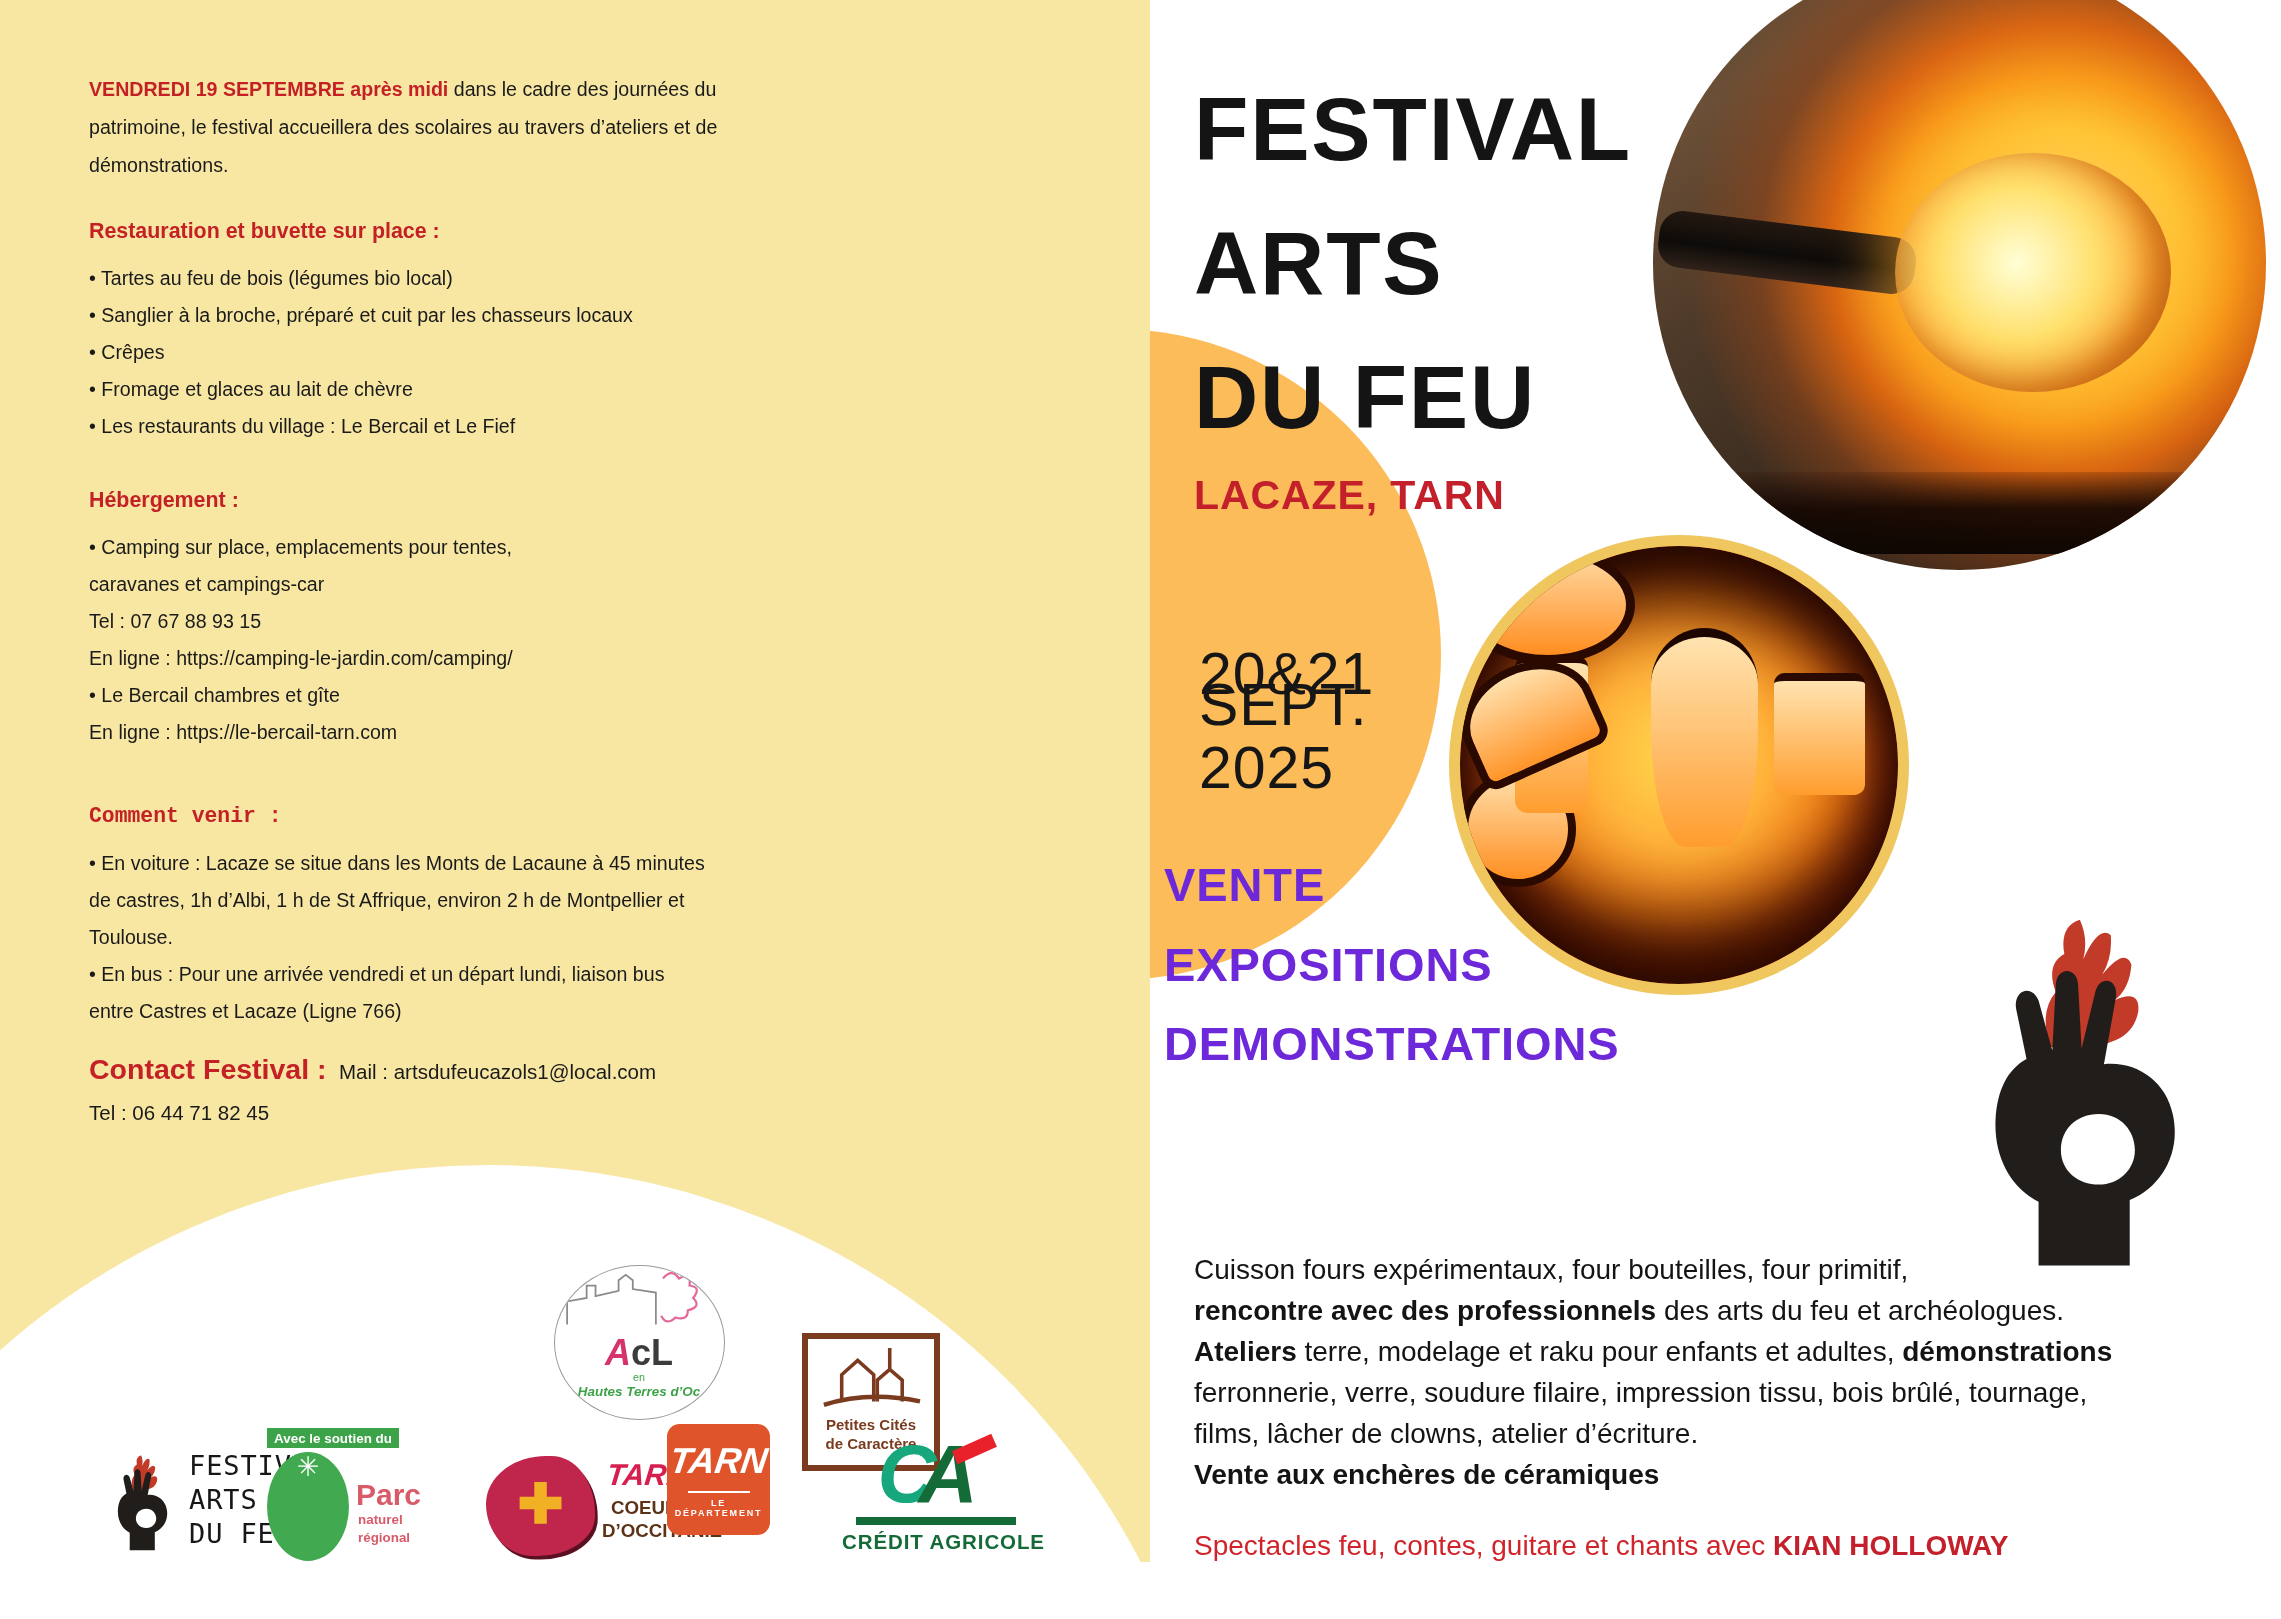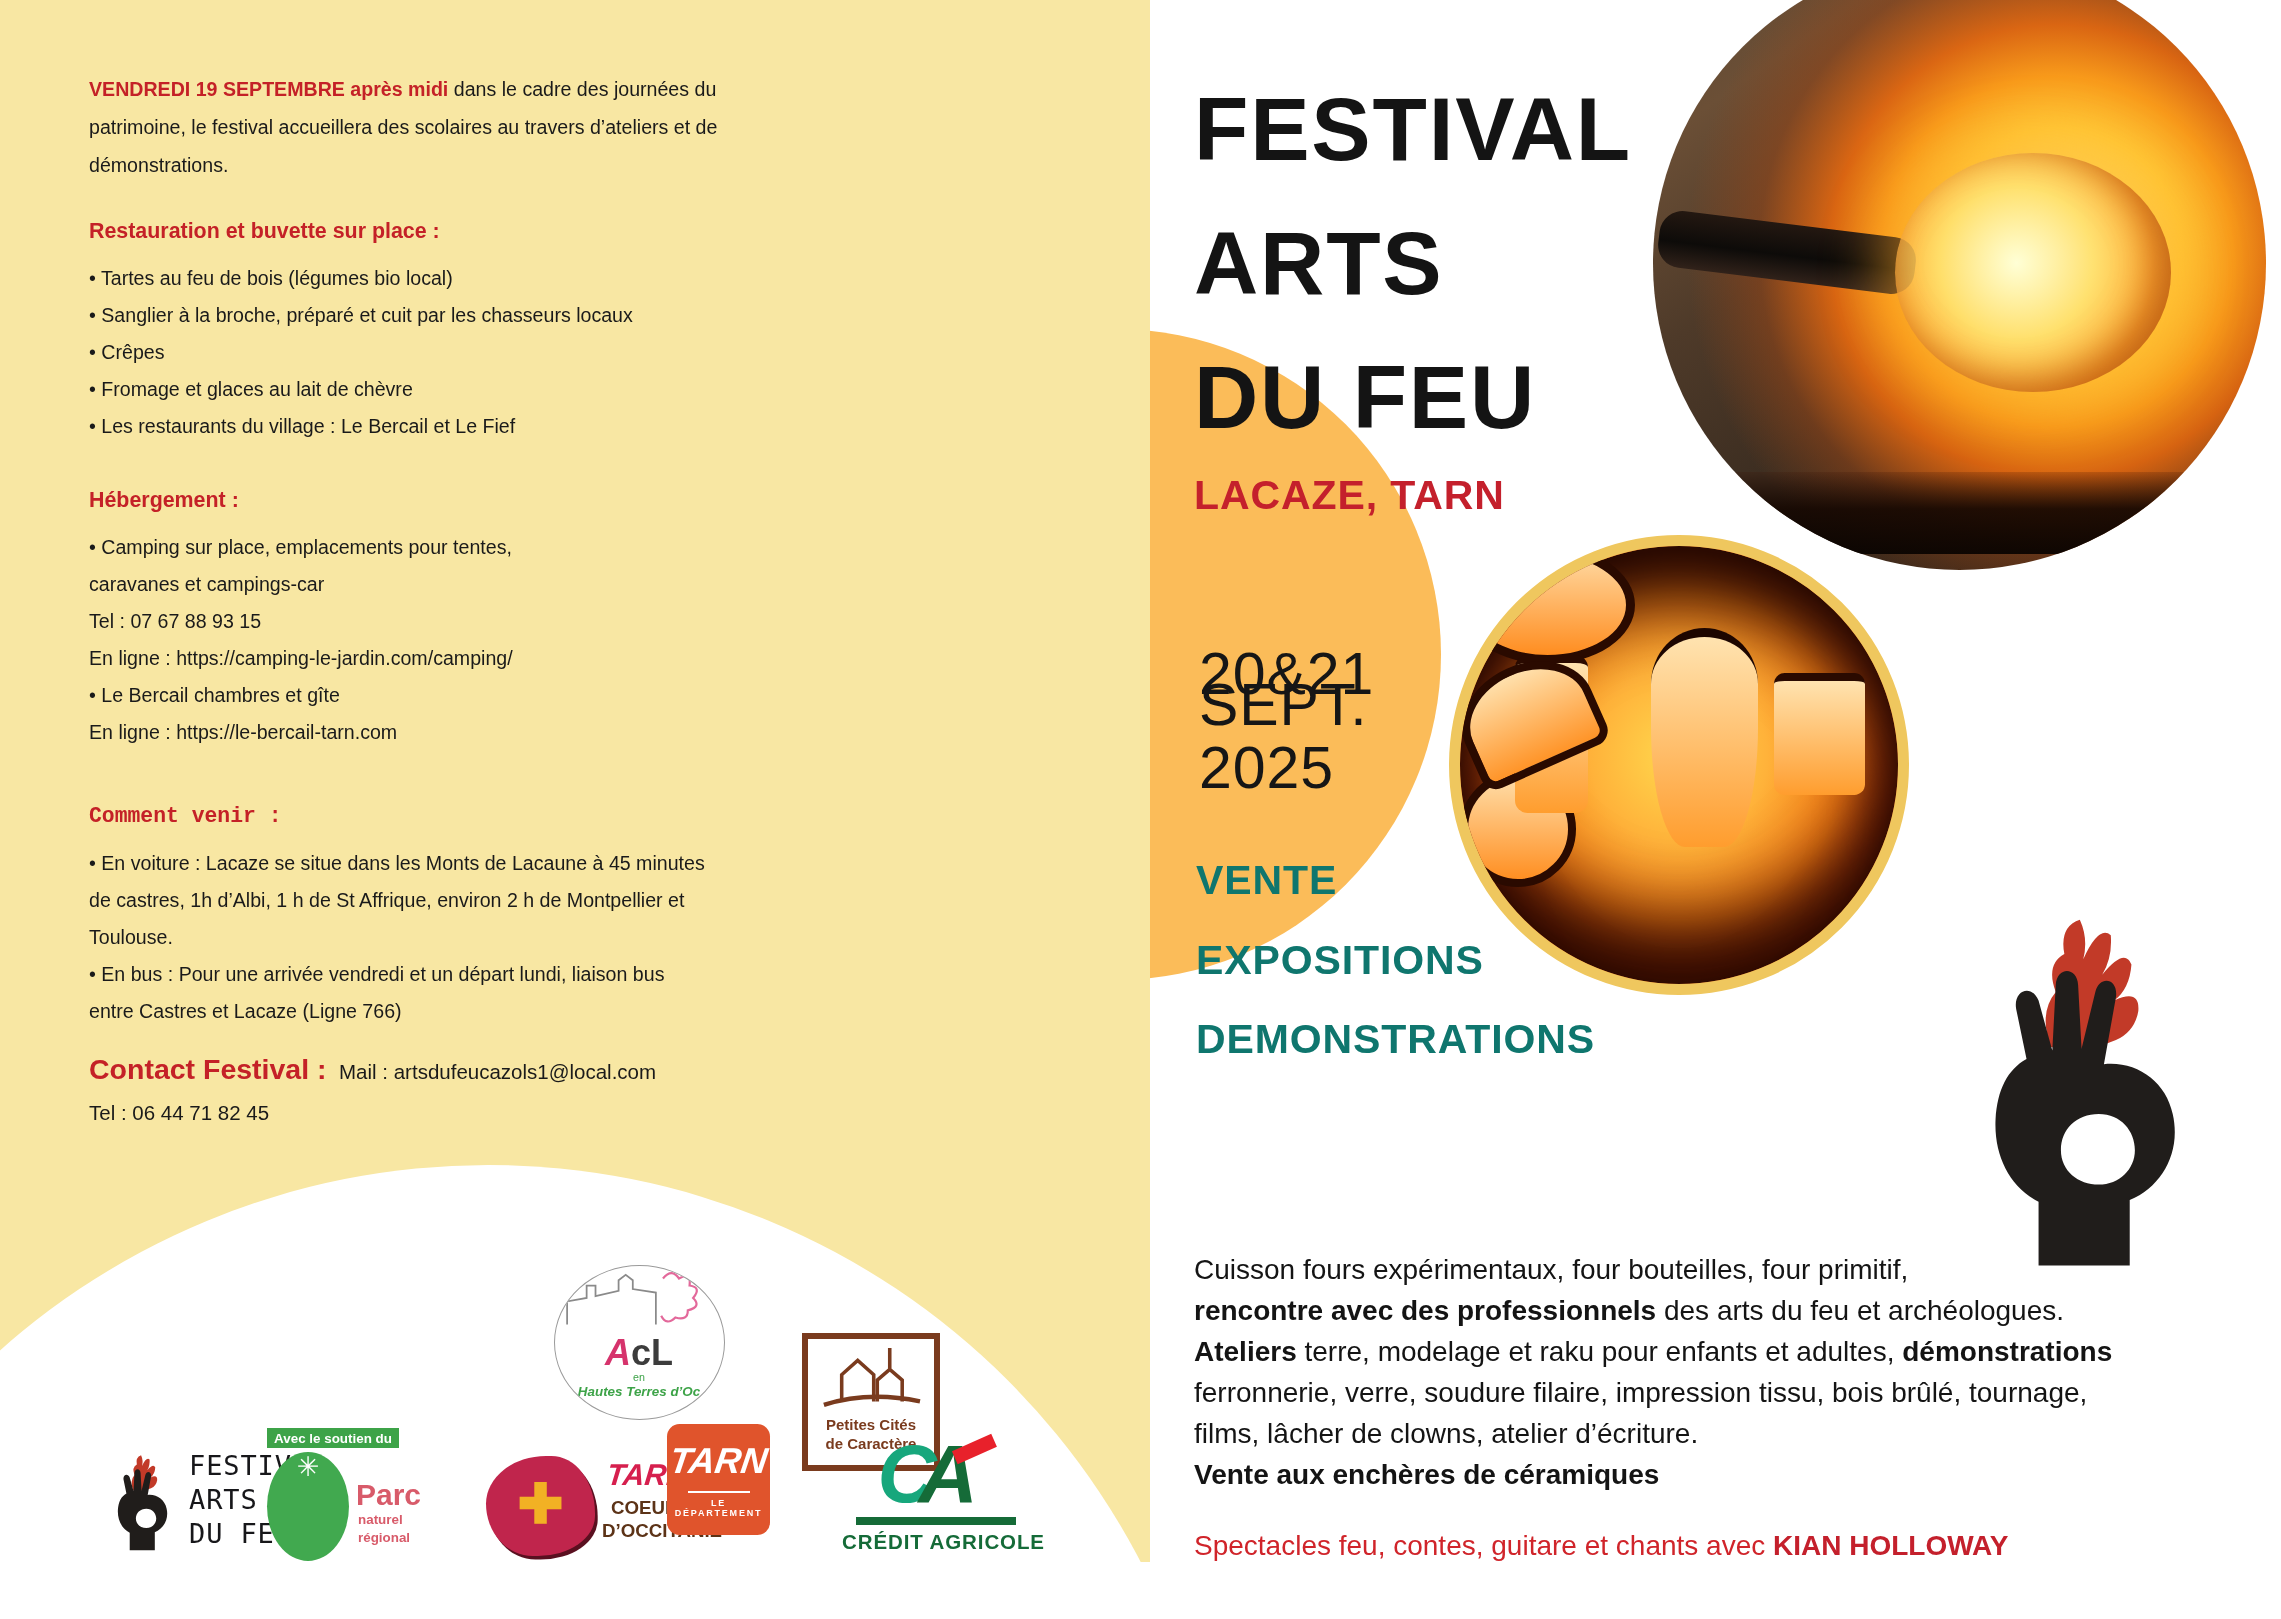--- a/index.html
+++ b/index.html
@@ -44,21 +44,21 @@
           background:linear-gradient(180deg,#ffdca6,#ff8f22);}
 
   .hand-large{position:absolute;left:1956px;top:909px;width:258px;height:362px;}
 
   
   .title-line{position:absolute;left:1194px;font-weight:bold;font-size:89px;letter-spacing:1.8px;color:#141414;}
   .t1{top:78px;}.t2{top:212px;}.t3{top:346px;}
   .location{position:absolute;left:1194px;top:472px;font-weight:bold;font-size:41px;color:#C4202C;letter-spacing:0.9px;}
   .date-line{position:absolute;left:1199px;font-size:59px;color:#161616;letter-spacing:0.9px;}
   .d1{top:608px;margin-top:32px;}.d2{top:671px;}.d3{top:734px;}
-  .kw{position:absolute;left:1196px;font-weight:bold;font-size:41px;color:#0f766e;letter-spacing:0.9px;}
+  .kw{position:absolute;left:1164px;font-weight:bold;font-size:47px;color:#6d28d9;letter-spacing:0.9px;}
   .k1{top:857px;}.k2{top:937px;}.k3{top:1016px;}
 
   .para{position:absolute;left:1194px;top:1249px;width:1060px;font-size:28px;line-height:41px;color:#141414;}
   .para b{font-weight:bold;}
   .para-red{margin-top:30px;color:#D0242A;}
   .para-red b{color:#C4202C;}
 
   
   .left-panel{position:absolute;left:0;top:0;width:1150px;height:1562px;background:#F8E7A3;
               overflow:hidden;z-index:2;}

